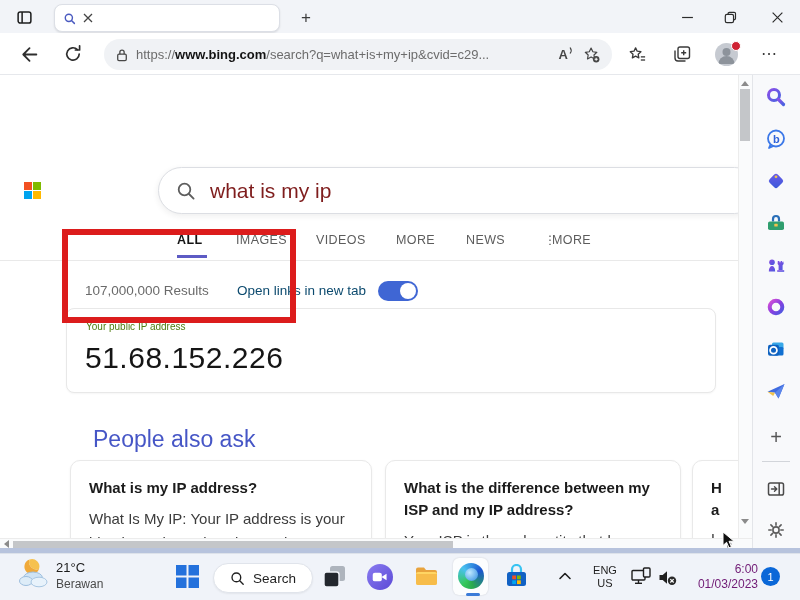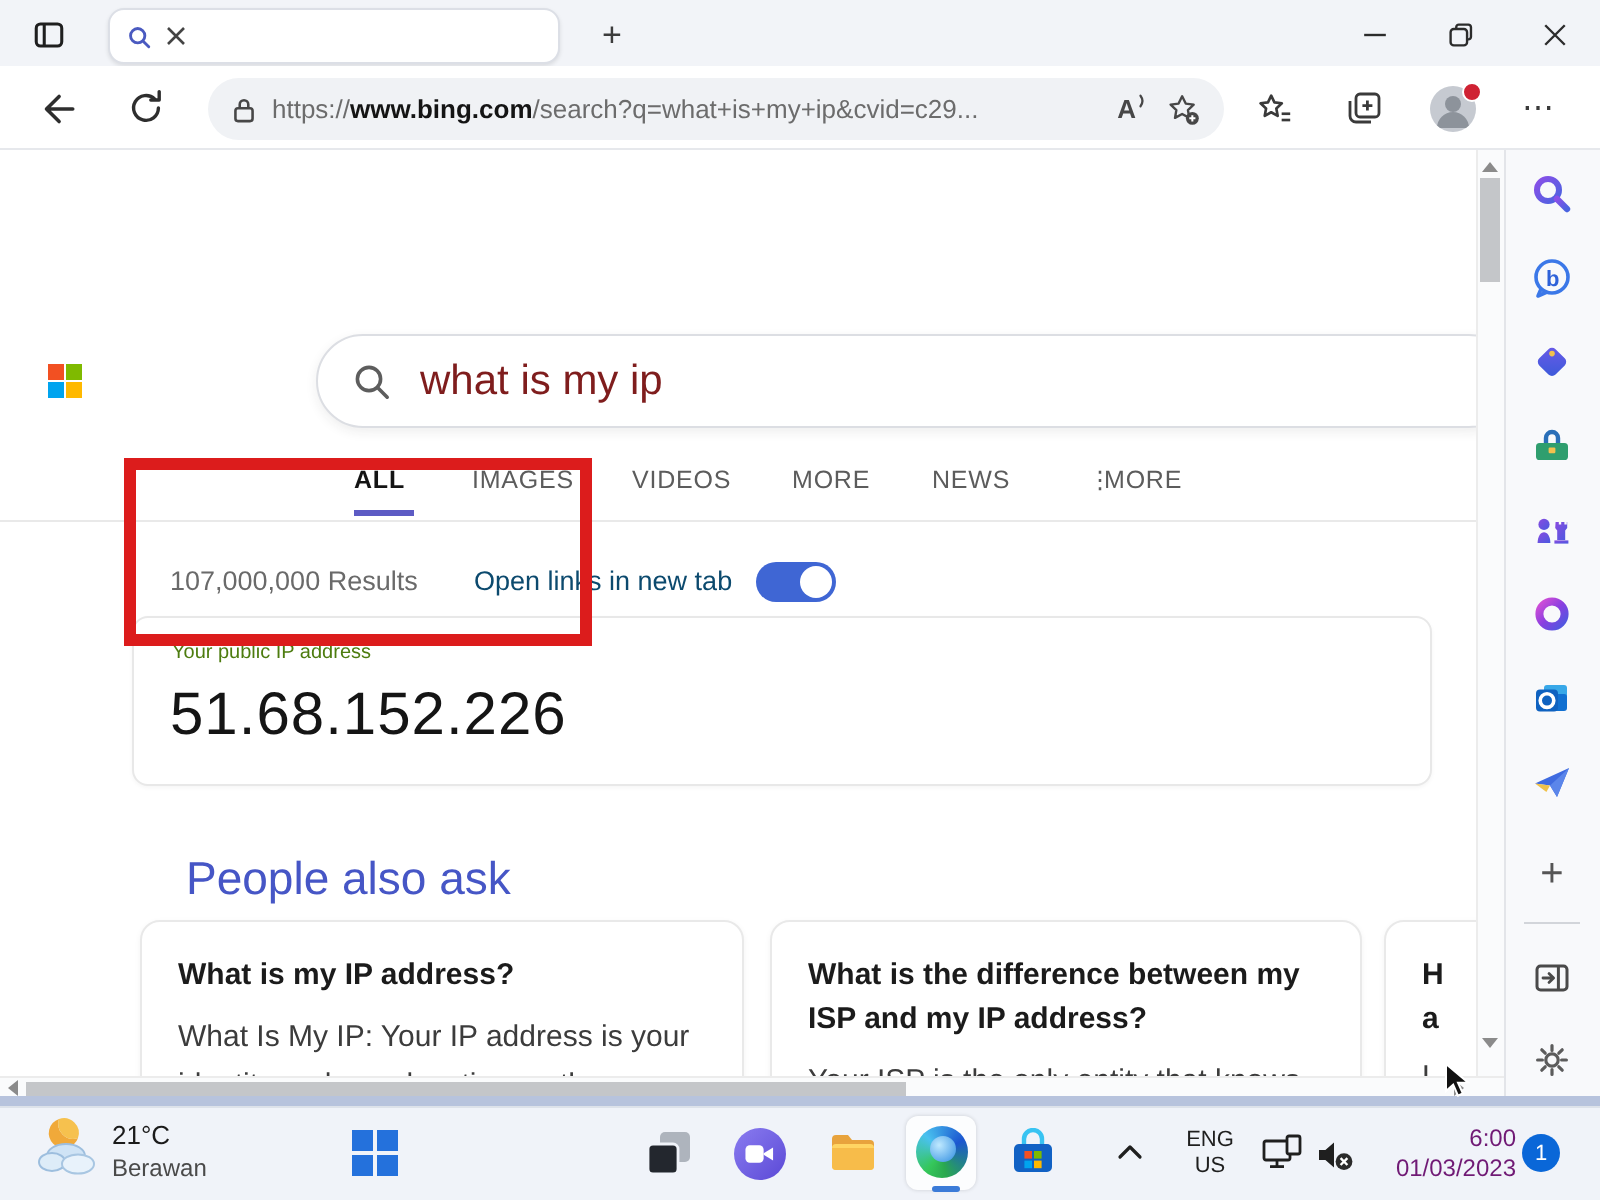--- a/index.html
+++ b/index.html
@@ -401,20 +401,27 @@
 
   <div class="abs tb-ic" style="left:175px;">
     <svg width="25" height="25" viewBox="0 0 25 25">
         <rect x="1" y="1" width="10.5" height="10.5" fill="#2471dc"></rect>
         <rect x="13.5" y="1" width="10.5" height="10.5" fill="#2471dc"></rect>
         <rect x="1" y="13.5" width="10.5" height="10.5" fill="#2471dc"></rect>
         <rect x="13.5" y="13.5" width="10.5" height="10.5" fill="#2471dc"></rect>
       </svg>
   </div>
 
+  <div class="abs tsearch">
+    <svg width="15" height="15" viewBox="0 0 20 20">
+        <circle cx="8.5" cy="8.5" r="5.8" fill="none" stroke="#1f1f1f" stroke-width="1.8"></circle>
+        <line x1="13" y1="13" x2="17.6" y2="17.6" stroke="#1f1f1f" stroke-width="1.8" stroke-linecap="round"></line>
+      </svg>
+    <span>Search</span>
+  </div>
 
   <div class="abs tb-ic" style="left:322px;">
     <svg width="25" height="25" viewBox="0 0 25 25">
         <rect x="8" y="2" width="15" height="15" rx="2.5" fill="#aeb4bd"></rect>
         <rect x="2" y="8" width="15" height="15" rx="2.5" fill="#23272e" stroke="#f0f3f9" stroke-width="1.4"></rect>
       </svg>
   </div>
 
   <div class="abs chat-ball">
     <svg width="16" height="14" viewBox="0 0 22 18">

